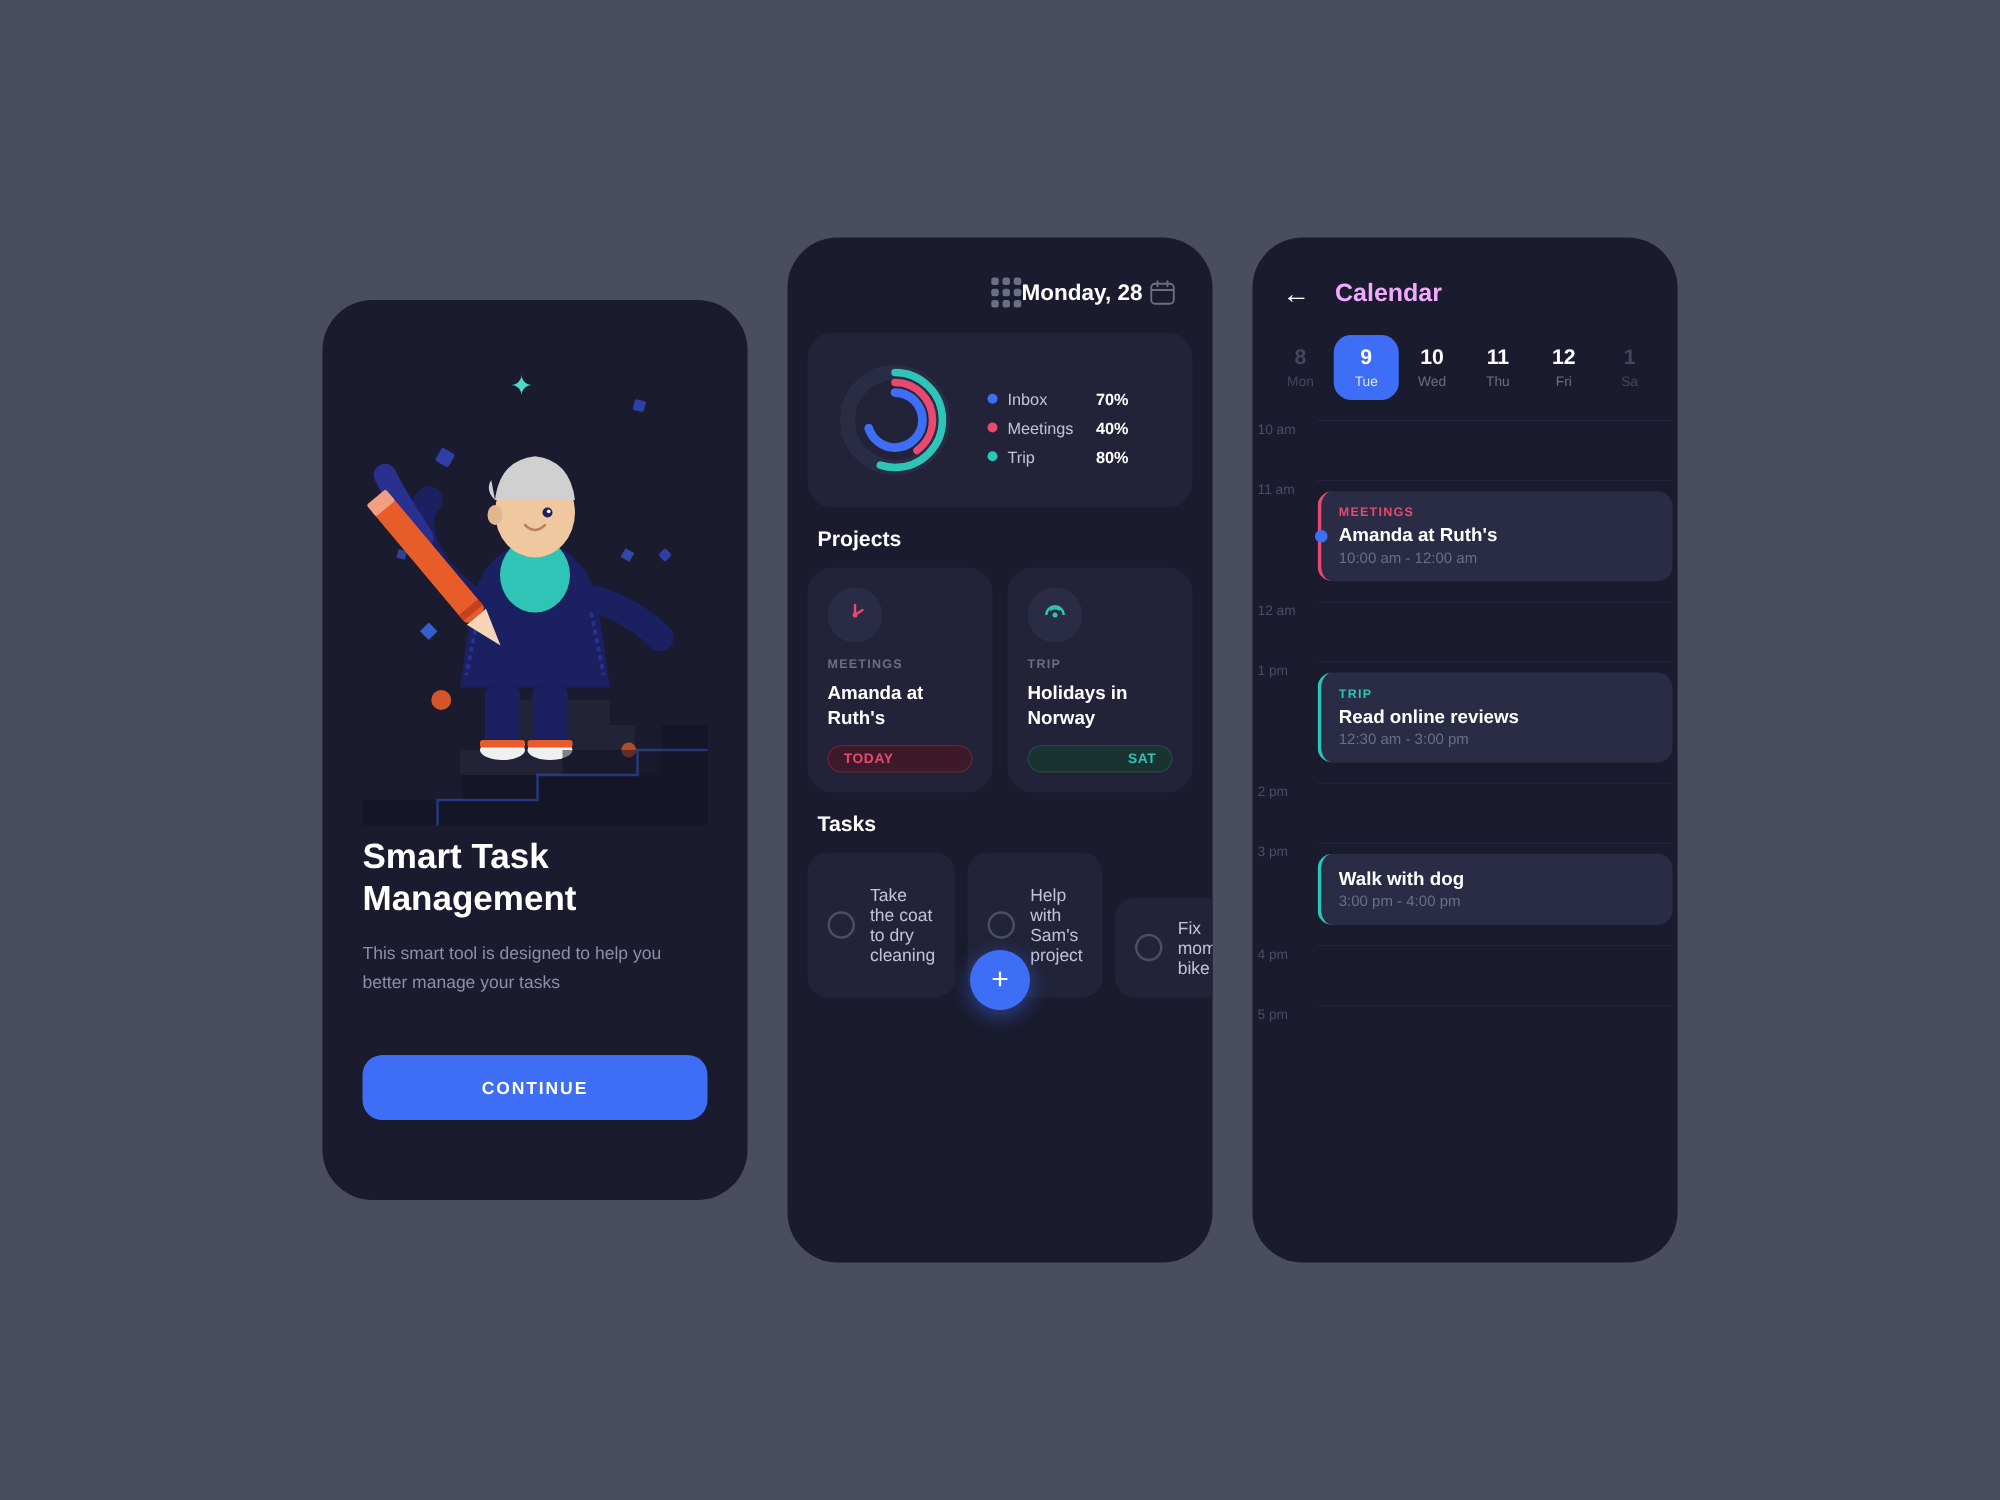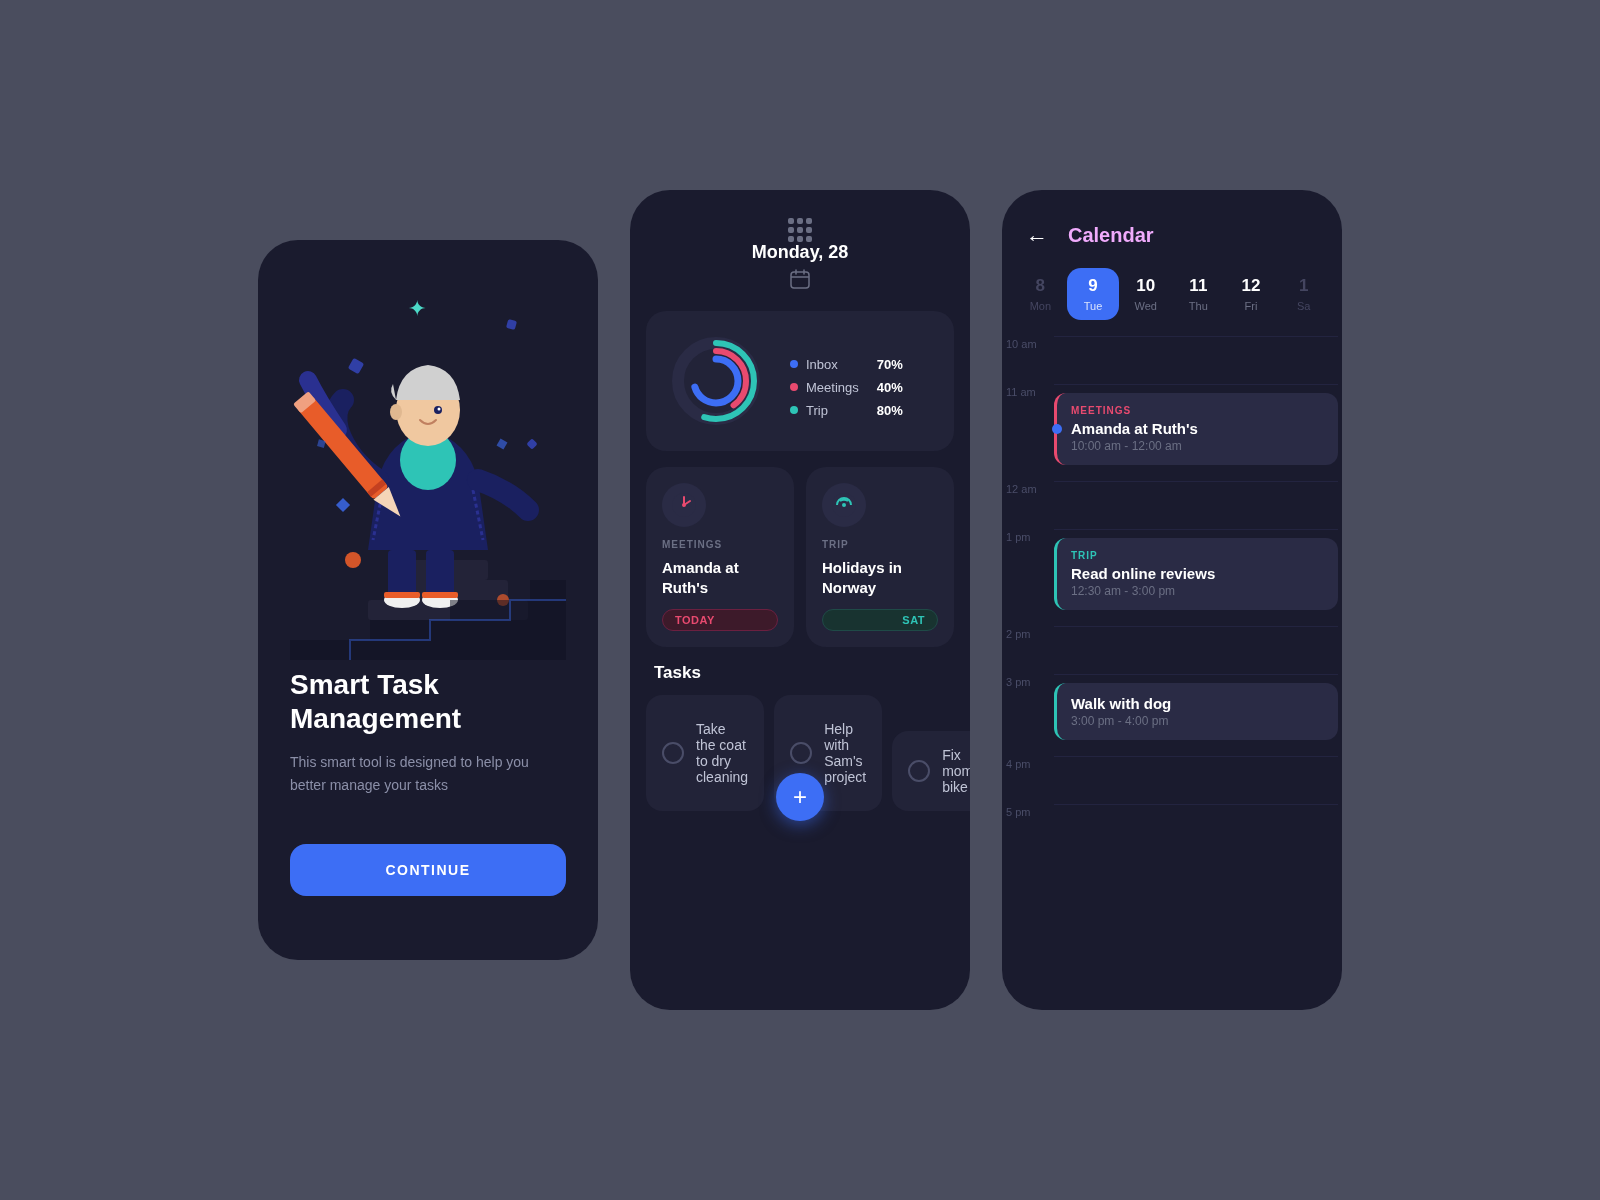--- a/index.html
+++ b/index.html
@@ -117,23 +117,22 @@
       border-radius: 40px;
       overflow: hidden;
       display: flex;
       flex-direction: column;
       position: relative;
     }
 
     .dashboard-header {
       display: flex;
       align-items: center;
-      justify-content: center;
+      justify-content: flex-end;
       padding: 28px 24px 16px;
-      flex-direction: column;
     }
 
     .grid-icon {
       display: grid;
       grid-template-columns: repeat(3, 6px);
       gap: 3px;
     }
     .grid-dot {
       width: 6px;
       height: 6px;
@@ -639,20 +638,21 @@
           <span class="legend-pct">40%</span>
         </div>
         <div class="legend-item">
           <div class="legend-dot" style="background:#2ec4b6"></div>
           <span>Trip</span>
           <span class="legend-pct">80%</span>
         </div>
       </div>
     </div>
 
+    <div class="section-title">Projects</div>
     <div class="projects-row">
 
       <div class="project-card">
         <div class="project-icon-circle">
           <svg width="28" height="28" viewBox="0 0 28 28" fill="none">
             <circle cx="14" cy="14" r="12" fill="#2a2b45"></circle>
             <path d="M14 6 L14 14 L20 10" stroke="#e84a6f" stroke-width="2" stroke-linecap="round" fill="none"></path>
             <circle cx="14" cy="14" r="2" fill="#e84a6f"></circle>
           </svg>
         </div>

